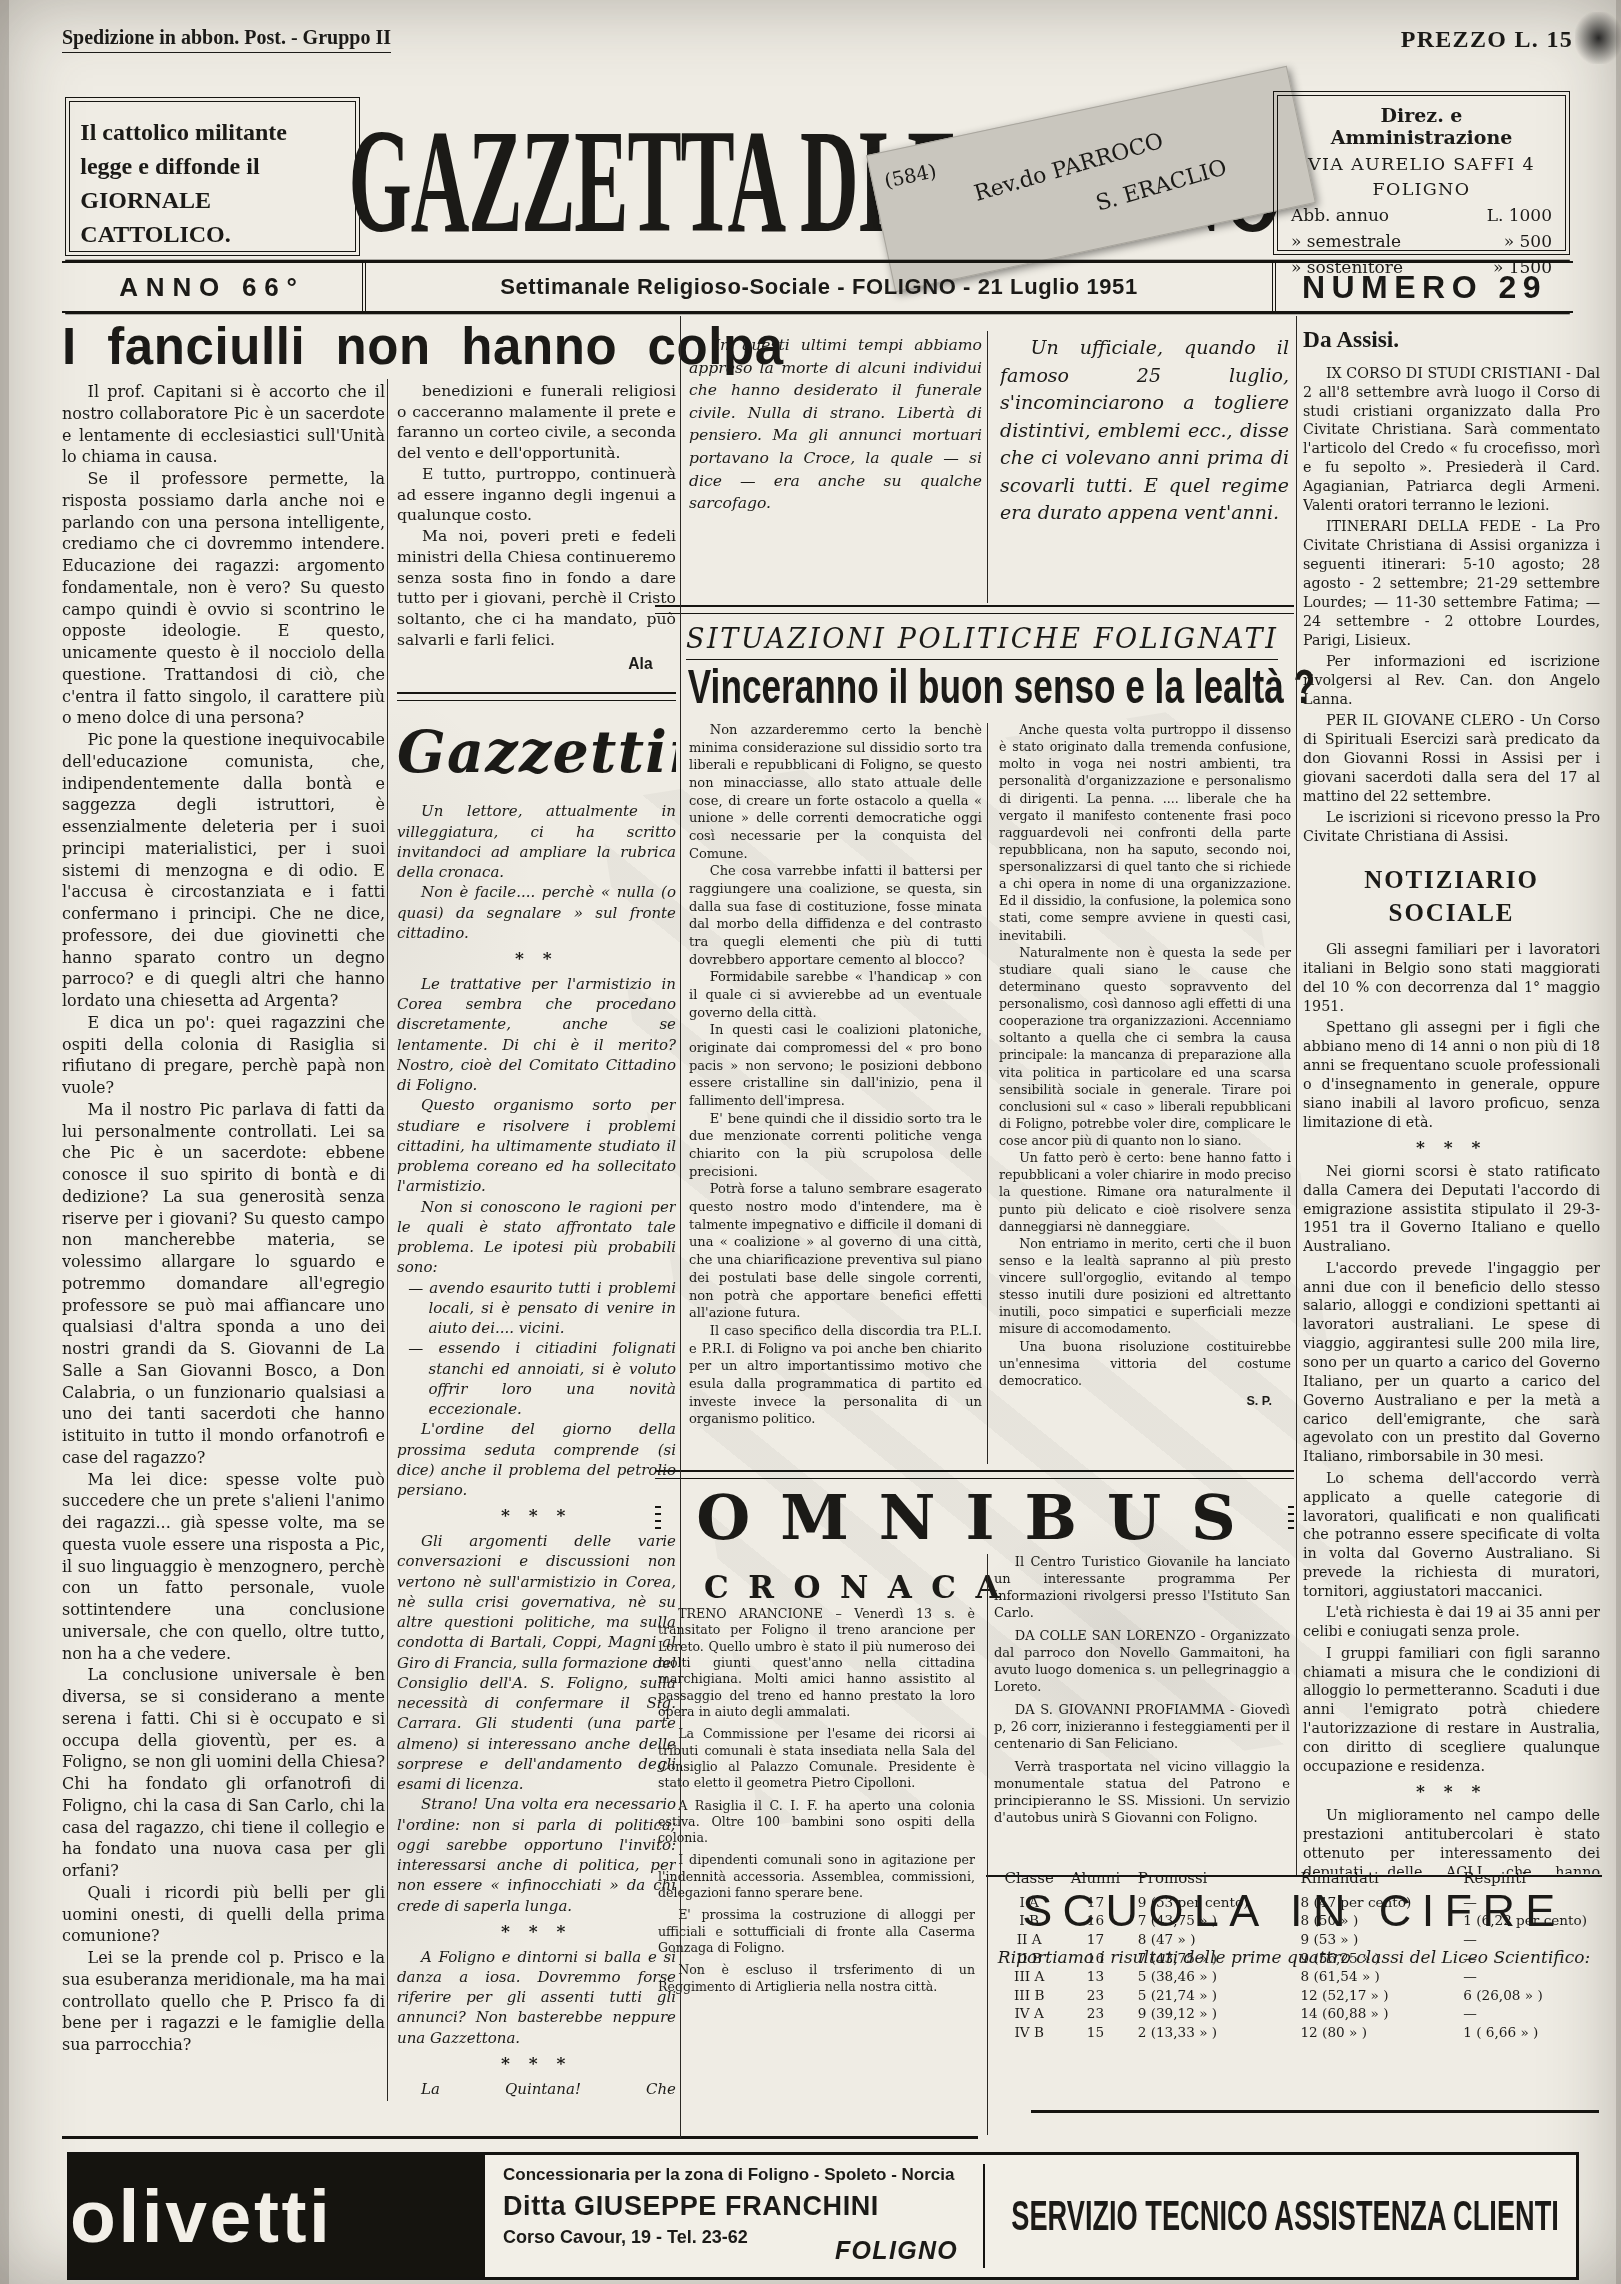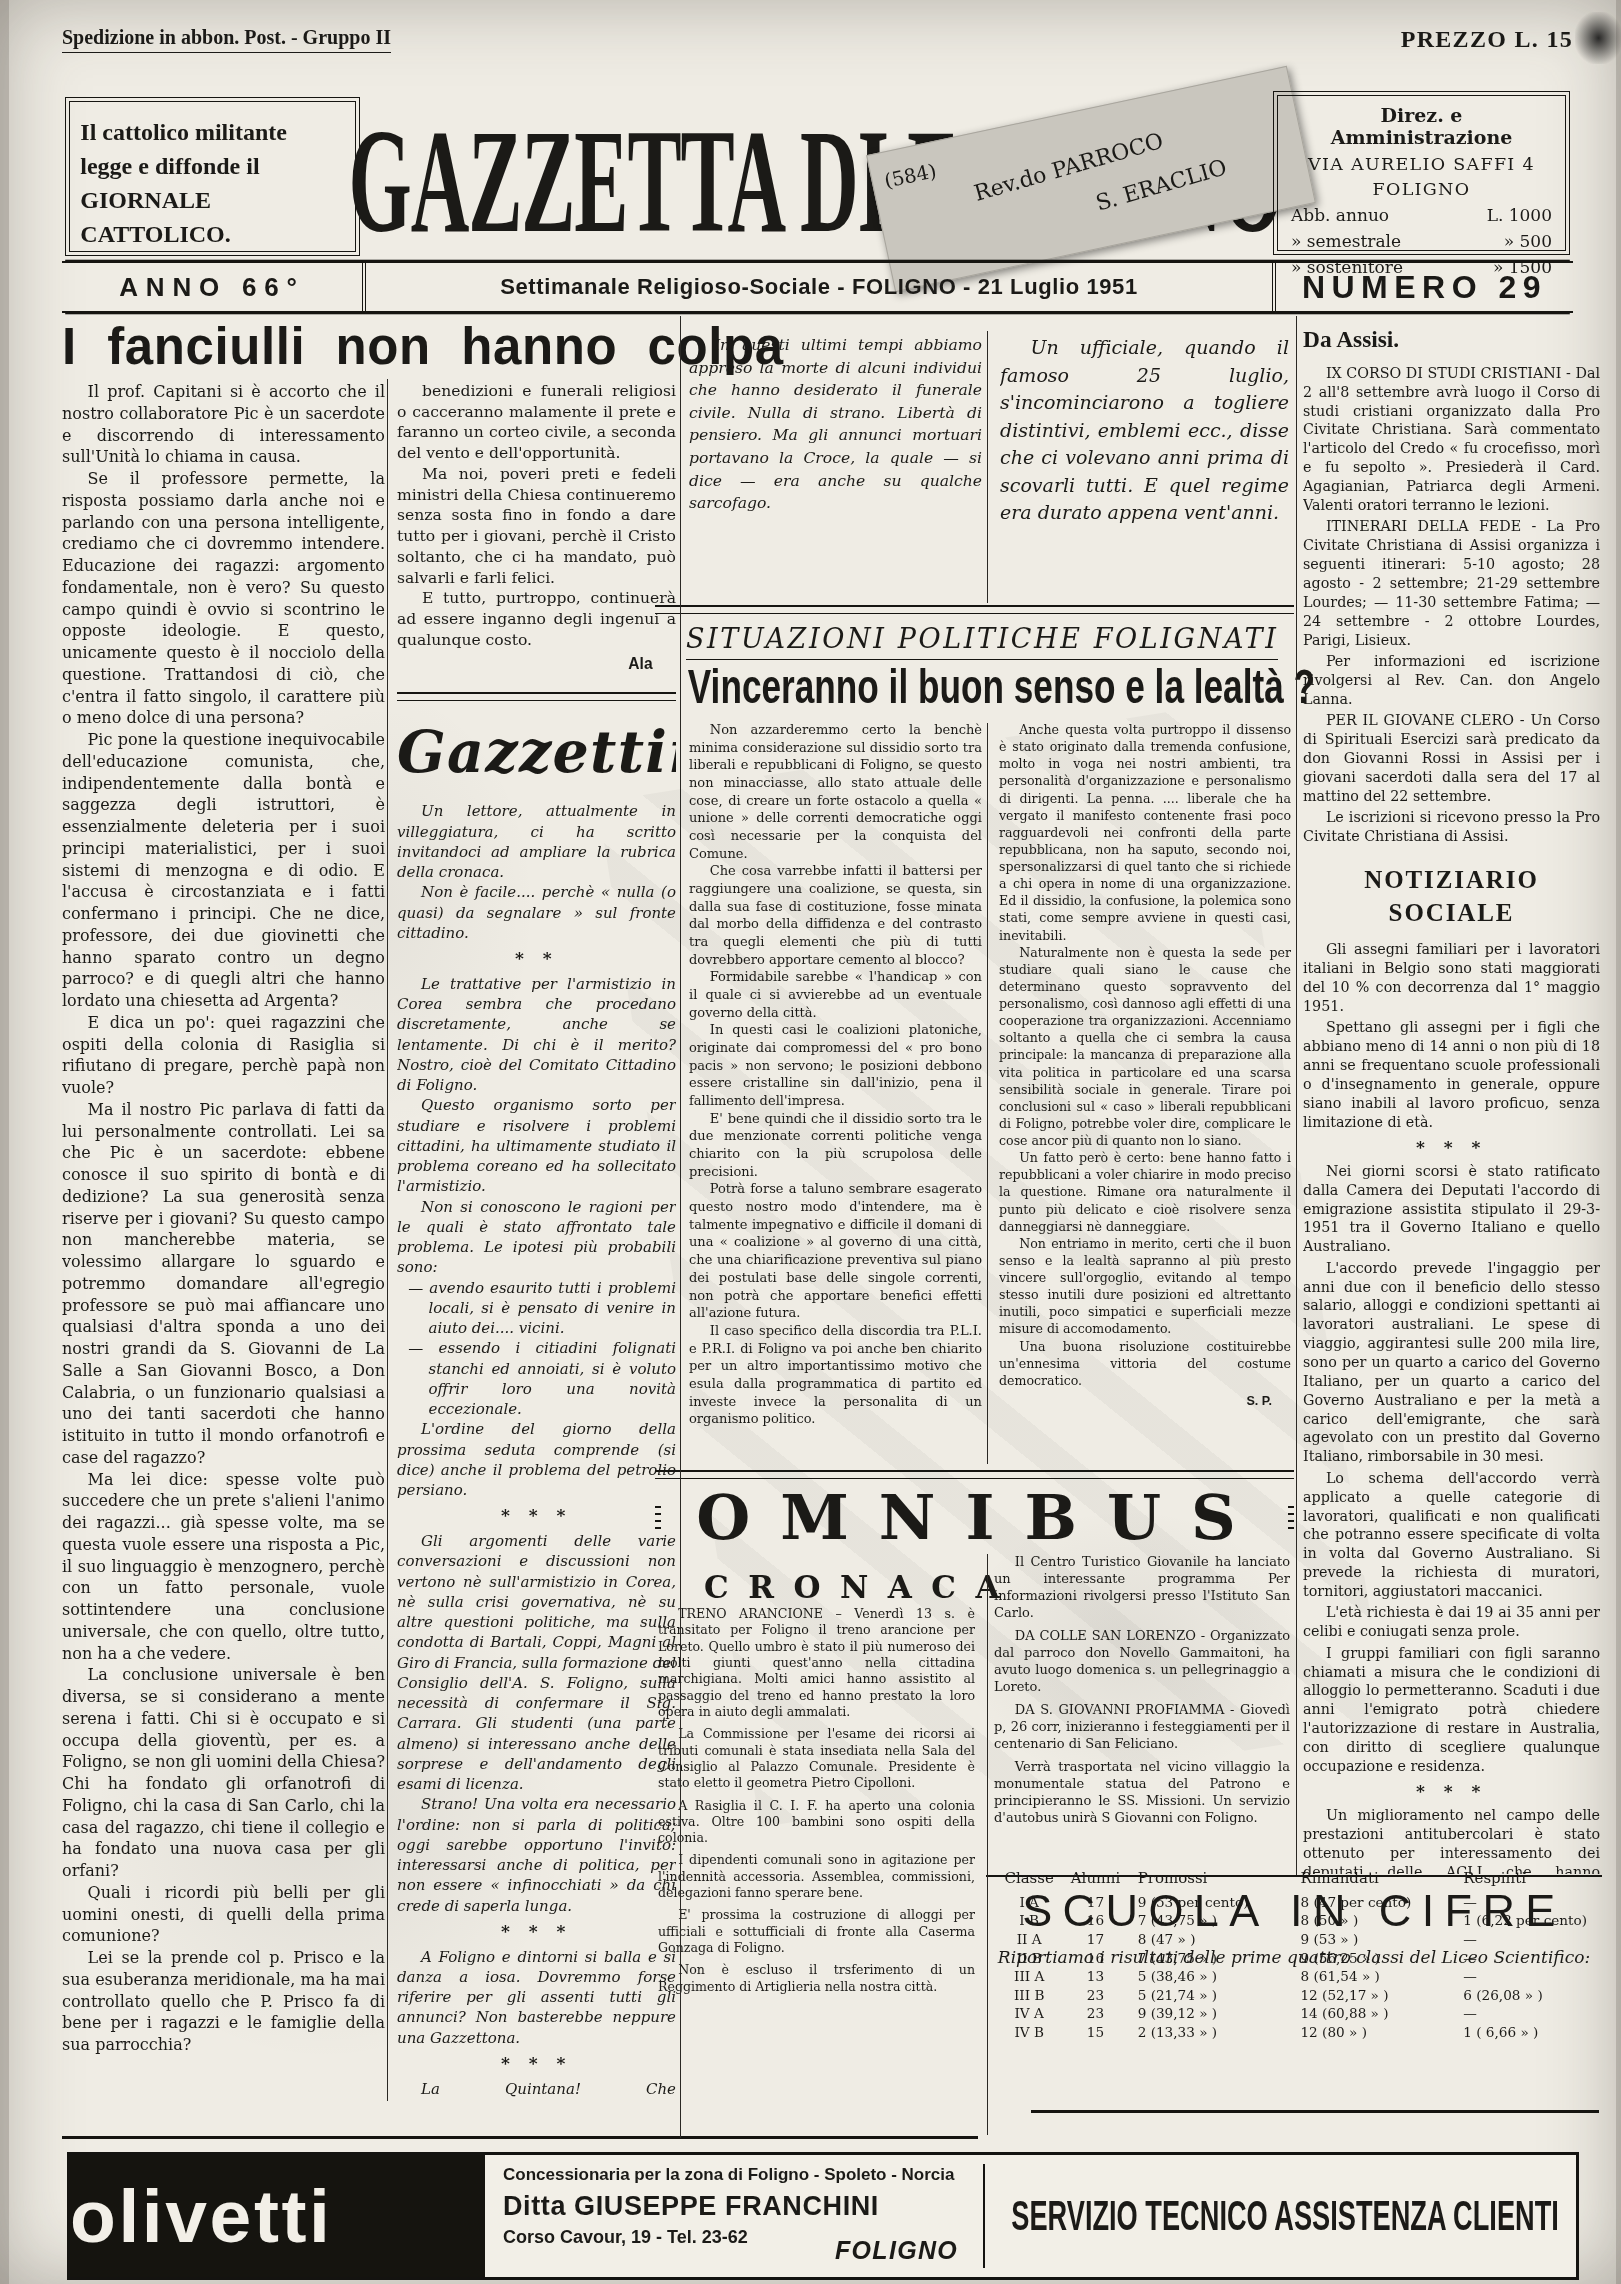--- a/index.html
+++ b/index.html
@@ -174,36 +174,36 @@
 
   <div class="band">
     <div class="cell c1">ANNO 66°</div>
     <div class="cell c2">Settimanale Religioso-Sociale - FOLIGNO - 21 Luglio 1951</div>
     <div class="cell c3">NUMERO 29</div>
   </div>
 
   <h1 class="headline1">I fanciulli non hanno colpa</h1>
 
   <div class="col col1">
-      <p class="p">Il prof. Capitani si è accorto che il nostro collaboratore Pic è un sacerdote e discorrendo di interessamento sull'Unità lo chiama in causa.</p>
+      <p class="p">Il prof. Capitani si è accorto che il nostro collaboratore Pic è un sacerdote e lentamente di ecclesiastici sull'Unità lo chiama in causa.</p>
       <p class="p">Se il professore permette, la risposta possiamo darla anche noi e parlando con una persona intelligente, crediamo che ci dovremmo intendere. Educazione dei ragazzi: argomento fondamentale, non è vero? Su questo campo quindi è ovvio si scontrino le opposte ideologie. E questo, unicamente questo è il nocciolo della questione. Trattandosi di ciò, che c'entra il fatto singolo, il carattere più o meno dolce di una persona?</p>
       <p class="p">Pic pone la questione inequivocabile dell'educazione comunista, che, indipendentemente dalla bontà e saggezza degli istruttori, è essenzialmente deleteria per i suoi principi materialistici, per i suoi sistemi di menzogna e di odio. E l'accusa è circostanziata e i fatti confermano i principi. Che ne dice, professore, dei due giovinetti che hanno sparato contro un degno parroco? e di quegli altri che hanno lordato una chiesetta ad Argenta?</p>
       <p class="p">E dica un po': quei ragazzini che ospiti della colonia di Rasiglia si rifiutano di pregare, perchè papà non vuole?</p>
       <p class="p">Ma il nostro Pic parlava di fatti da lui personalmente controllati. Lei sa che Pic è un sacerdote: ebbene conosce il suo spirito di bontà e di dedizione? La sua generosità senza riserve per i giovani? Su questo campo non mancherebbe materia, se volessimo allargare lo sguardo e potremmo domandare all'egregio professore se può mai affiancare uno qualsiasi d'altra sponda a uno dei nostri grandi da S. Giovanni de La Salle a San Giovanni Bosco, a Don Calabria, o un funzionario qualsiasi a uno dei tanti sacerdoti che hanno istituito in tutto il mondo orfanotrofi e case del ragazzo?</p>
       <p class="p">Ma lei dice: spesse volte può succedere che un prete s'alieni l'animo dei ragazzi... già spesse volte, ma se questa vuole essere una risposta a Pic, il suo linguaggio è menzognero, perchè con un fatto personale, vuole sottintendere una conclusione universale, che con quello, oltre tutto, non ha a che vedere.</p>
       <p class="p">La conclusione universale è ben diversa, se si considerano a mente serena i fatti. Chi si è occupato e si occupa della gioventù, per es. a Foligno, se non gli uomini della Chiesa? Chi ha fondato gli orfanotrofi di Foligno, chi la casa di San Carlo, chi la casa del ragazzo, chi tiene il collegio e ha fondato una nuova casa per gli orfani?</p>
       <p class="p">Quali i ricordi più belli per gli uomini onesti, di quelli della prima comunione?</p>
       <p class="p">Lei se la prende col p. Prisco e la sua esuberanza meridionale, ma ha mai controllato quello che P. Prisco fa di bene per i ragazzi e le famiglie della sua parrocchia?</p>
     </div>
 
   <div class="col col2">
     <div class="flow2">
         <p class="p">benedizioni e funerali religiosi o cacceranno malamente il prete e faranno un corteo civile, a seconda del vento e dell'opportunità.</p>
+        <p class="p">E tutto, purtroppo, continuerà ad essere inganno degli ingenui a qualunque costo.</p>
         <p class="p">Ma noi, poveri preti e fedeli ministri della Chiesa continueremo senza sosta fino in fondo a dare tutto per i giovani, perchè il Cristo soltanto, che ci ha mandato, può salvarli e farli felici.</p>
-        <p class="p">E tutto, purtroppo, continuerà ad essere inganno degli ingenui a qualunque costo.</p>
         <p class="sign">Ala</p>
       </div>
     <div class="gazzrule"></div>
     <h2 class="gazztitle">Gazzettina</h2>
     <div class="gazzlist">
         <p class="p">Un lettore, attualmente in villeggiatura, ci ha scritto invitandoci ad ampliare la rubrica della cronaca.</p>
         <p class="p">Non è facile.... perchè « nulla (o quasi) da segnalare » sul fronte cittadino.</p>
         <p class="sep">* *</p>
         <p class="p">Le trattative per l'armistizio in Corea sembra che procedano discretamente, anche se lentamente. Di chi è il merito? Nostro, cioè del Comitato Cittadino di Foligno.</p>
         <p class="p">Questo organismo sorto per studiare e risolvere i problemi cittadini, ha ultimamente studiato il problema coreano ed ha sollecitato l'armistizio.</p>

